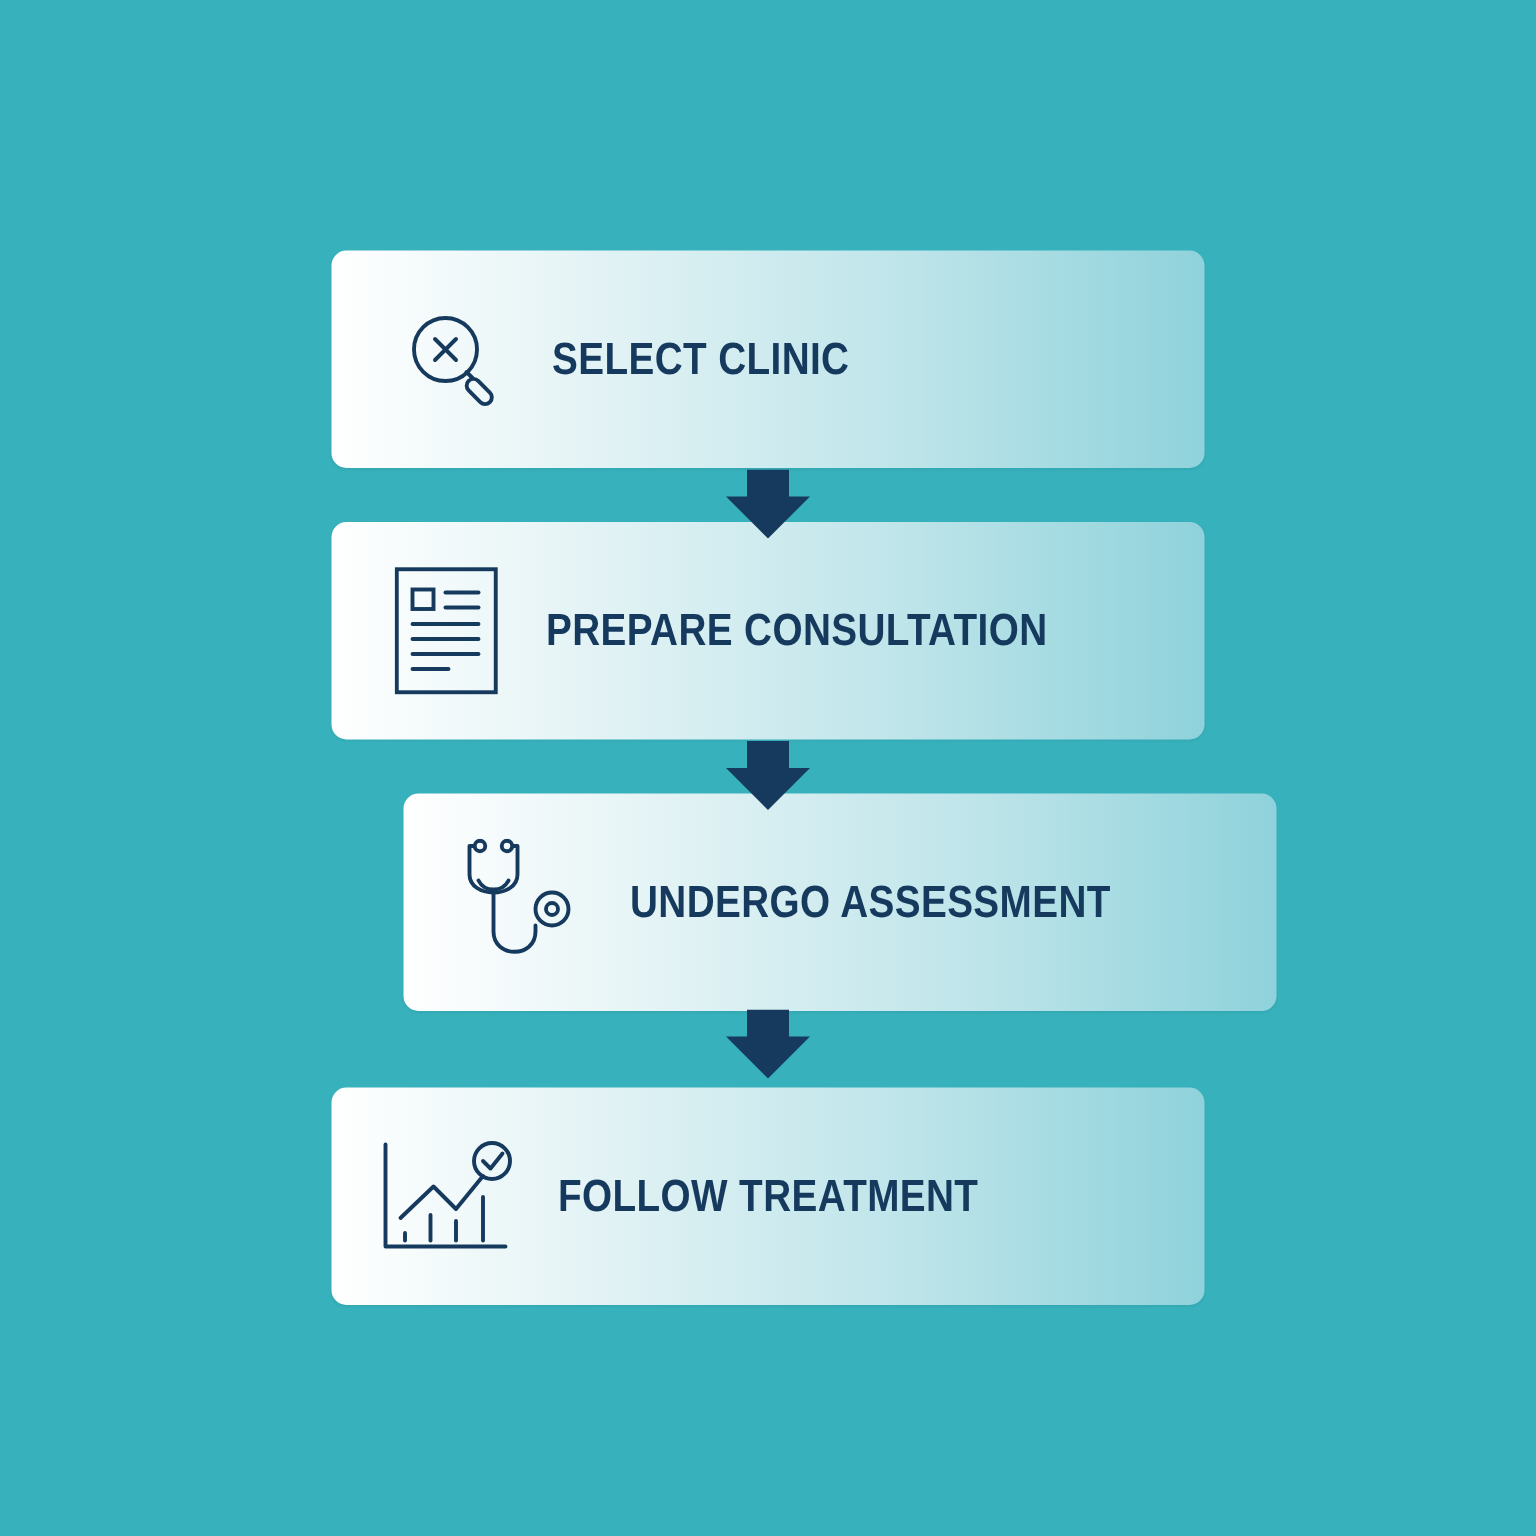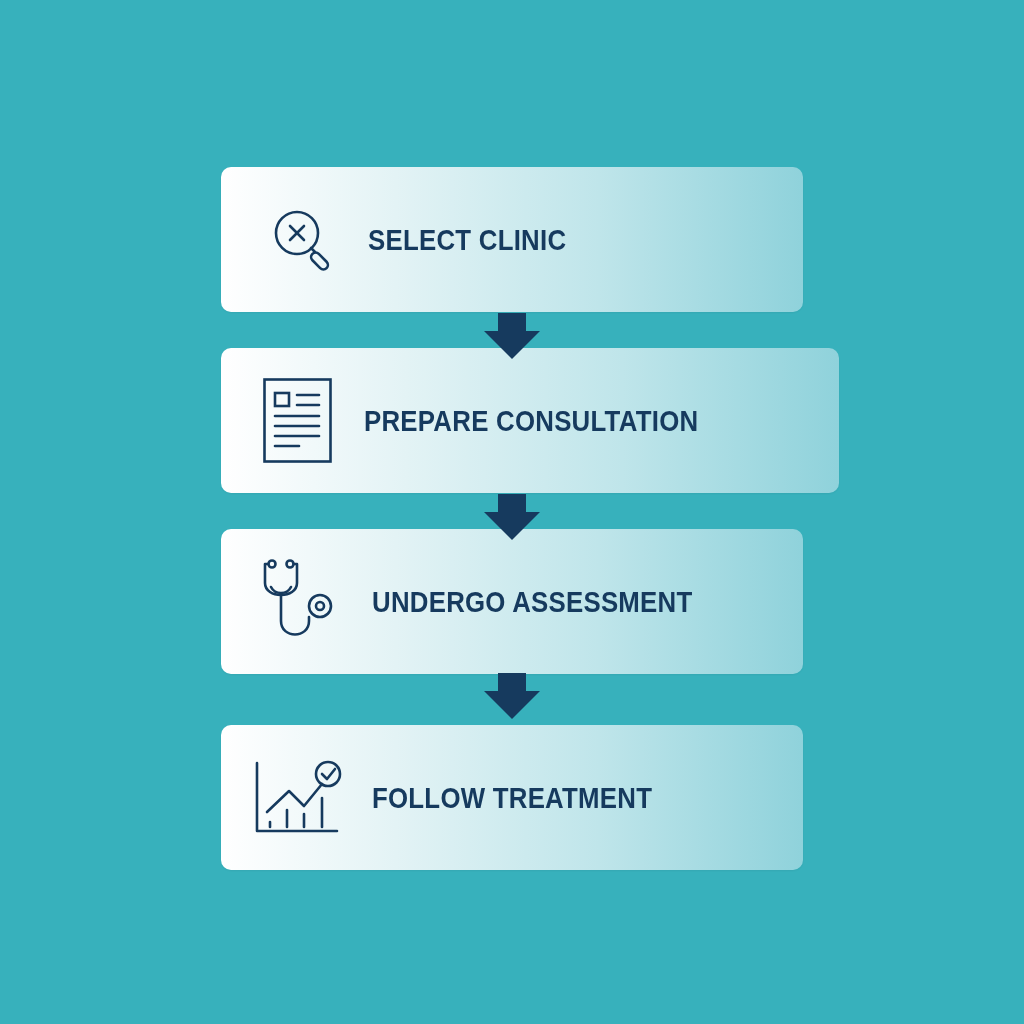--- a/index.html
+++ b/index.html
@@ -57,21 +57,21 @@
     </span>
     <span class="label" style="left:147px;">SELECT CLINIC</span>
   </div>
 
   <div class="arrow" style="top:313px;">
     <svg width="58" height="46" viewBox="0 0 58 46">
       <polygon points="15,0 43,0 43,18 57,18 29,46 1,18 15,18" fill="#163a5e"></polygon>
     </svg>
   </div>
 
-  <div class="card" style="top:348px;padding-left:36px;">
+  <div class="card" style="top:348px;">
     <span class="icon" style="left:42px;">
       <svg width="70" height="86" viewBox="0 0 70 86" fill="none" stroke="#163a5e" stroke-width="2.6" stroke-linecap="round">
         <rect x="1.5" y="1.5" width="66" height="82"></rect>
         <rect x="12" y="15" width="14" height="13"></rect>
         <line x1="34" y1="17" x2="56" y2="17"></line>
         <line x1="34" y1="27" x2="56" y2="27"></line>
         <line x1="12" y1="38" x2="56" y2="38"></line>
         <line x1="12" y1="48" x2="56" y2="48"></line>
         <line x1="12" y1="58" x2="56" y2="58"></line>
         <line x1="12" y1="68" x2="36" y2="68"></line>
@@ -79,21 +79,21 @@
     </span>
     <span class="label" style="left:143px;">PREPARE CONSULTATION</span>
   </div>
 
   <div class="arrow" style="top:494px;">
     <svg width="58" height="46" viewBox="0 0 58 46">
       <polygon points="15,0 43,0 43,18 57,18 29,46 1,18 15,18" fill="#163a5e"></polygon>
     </svg>
   </div>
 
-  <div class="card" style="top:529px;">
+  <div class="card" style="top:529px;margin-left:48px;">
     <span class="icon" style="left:40px;">
       <svg width="76" height="86" viewBox="0 0 76 86" fill="none" stroke="#163a5e" stroke-width="2.6" stroke-linecap="round" stroke-linejoin="round">
         <circle cx="11" cy="5" r="3.5"></circle>
         <circle cx="29" cy="5" r="3.5"></circle>
         <path d="M7 5 H4 V24 C4 40 36 40 36 24 V5 H33"></path>
         <path d="M10 28 C14 36 26 36 30 28"></path>
         <path d="M20 37 V62 C20 80 48 80 48 62 V58"></path>
         <circle cx="59" cy="47" r="11"></circle>
         <circle cx="59" cy="47" r="4"></circle>
       </svg>

